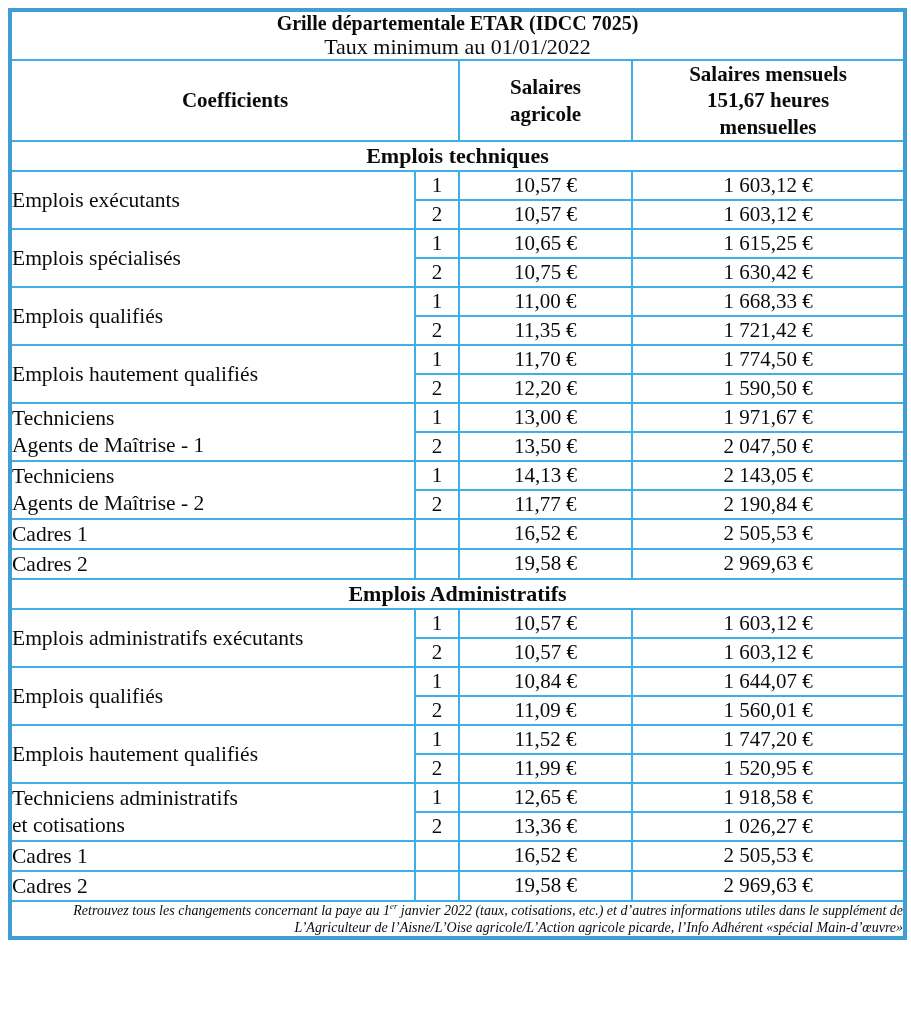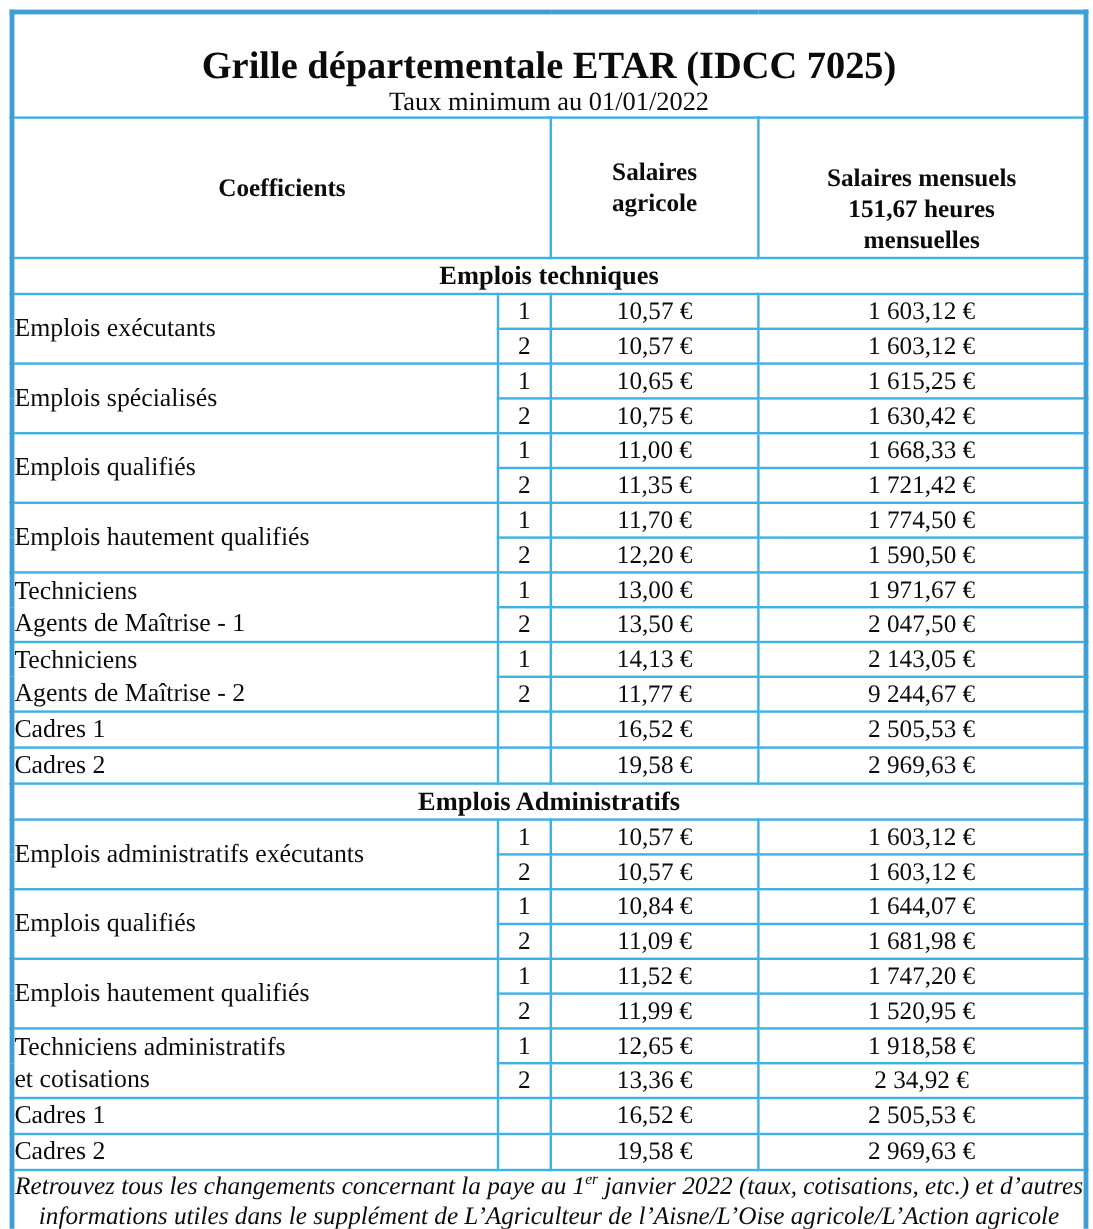--- a/index.html
+++ b/index.html
@@ -29,24 +29,23 @@
     vertical-align: middle;
     overflow: hidden;
   }
   
   td.title-band {
     background: #a7d2f0;
     text-align: center;
     padding: 5px 0 7px 0;
   }
   .title {
-    font-size: 32px;
+    font-size: 20px;
     font-weight: bold;
     line-height: 1.15;
-    margin-top: 24px;
   }
   .subtitle {
     font-size: 22px;
     line-height: 1.1;
   }
   
   td.colhead {
     background: #d6e7f7;
     font-weight: bold;
     font-size: 21px;
@@ -55,21 +54,20 @@
   }
   td.colhead .wrap-narrow {
     display: inline-block;
     max-width: 105px;
     line-height: 1.25;
   }
   td.colhead .wrap-mid {
     display: inline-block;
     max-width: 185px;
     line-height: 1.25;
-    margin-top: 36px;
   }
   
   td.section-band {
     background: #deebf9;
     font-weight: bold;
     font-size: 22px;
     text-align: center;
     height: 28px;
   }
   
@@ -87,24 +85,24 @@
   td.val-cell {
     font-size: 21px;
     text-align: center;
     margin-left: 16px;
   }
   tr.sub-row { height: 29px; }
   tr.single-row { height: 30px; }
   
   td.footer-cell {
     font-style: italic;
-    font-size: 21px;
+    font-size: 14px;
     line-height: 1.22;
     padding: 6px 8px 9px 10px;
-    text-align: center;
+    text-align: right;
   }
   td.footer-cell sup {
     font-size: 0.62em;
     line-height: 0;
   }
 </style>
 </head>
 <body>
 
 <div class="page">
@@ -210,21 +208,21 @@
             <span>Techniciens</span>
             <span>Agents de Maîtrise - 2</span>
           </td>
       <td class="coef-cell">1</td>
       <td class="val-cell">14,13 €</td>
       <td class="val-cell">2 143,05 €</td>
     </tr>
     <tr class="sub-row">
       <td class="coef-cell">2</td>
       <td class="val-cell">11,77 €</td>
-      <td class="val-cell">9 244,67 €</td>
+      <td class="val-cell">2 190,84 €</td>
     </tr>
 
     <tr class="single-row">
       <td class="label-cell">
             <span>Cadres 1</span>
           </td>
       <td class="coef-cell"></td>
       <td class="val-cell">16,52 €</td>
       <td class="val-cell">2 505,53 €</td>
     </tr>
@@ -260,21 +258,21 @@
       <td class="label-cell" rowspan="2">
             <span>Emplois qualifiés</span>
           </td>
       <td class="coef-cell">1</td>
       <td class="val-cell">10,84 €</td>
       <td class="val-cell">1 644,07 €</td>
     </tr>
     <tr class="sub-row">
       <td class="coef-cell">2</td>
       <td class="val-cell">11,09 €</td>
-      <td class="val-cell">1 681,98 €</td>
+      <td class="val-cell">1 560,01 €</td>
     </tr>
 
     <tr class="sub-row">
       <td class="label-cell" rowspan="2">
             <span>Emplois hautement qualifiés</span>
           </td>
       <td class="coef-cell">1</td>
       <td class="val-cell">11,52 €</td>
       <td class="val-cell">1 747,20 €</td>
     </tr>
@@ -289,21 +287,21 @@
             <span>Techniciens administratifs</span>
             <span>et cotisations</span>
           </td>
       <td class="coef-cell">1</td>
       <td class="val-cell">12,65 €</td>
       <td class="val-cell">1 918,58 €</td>
     </tr>
     <tr class="sub-row">
       <td class="coef-cell">2</td>
       <td class="val-cell">13,36 €</td>
-      <td class="val-cell">2 34,92 €</td>
+      <td class="val-cell">1 026,27 €</td>
     </tr>
 
     <tr class="single-row">
       <td class="label-cell">
             <span>Cadres 1</span>
           </td>
       <td class="coef-cell"></td>
       <td class="val-cell">16,52 €</td>
       <td class="val-cell">2 505,53 €</td>
     </tr>

